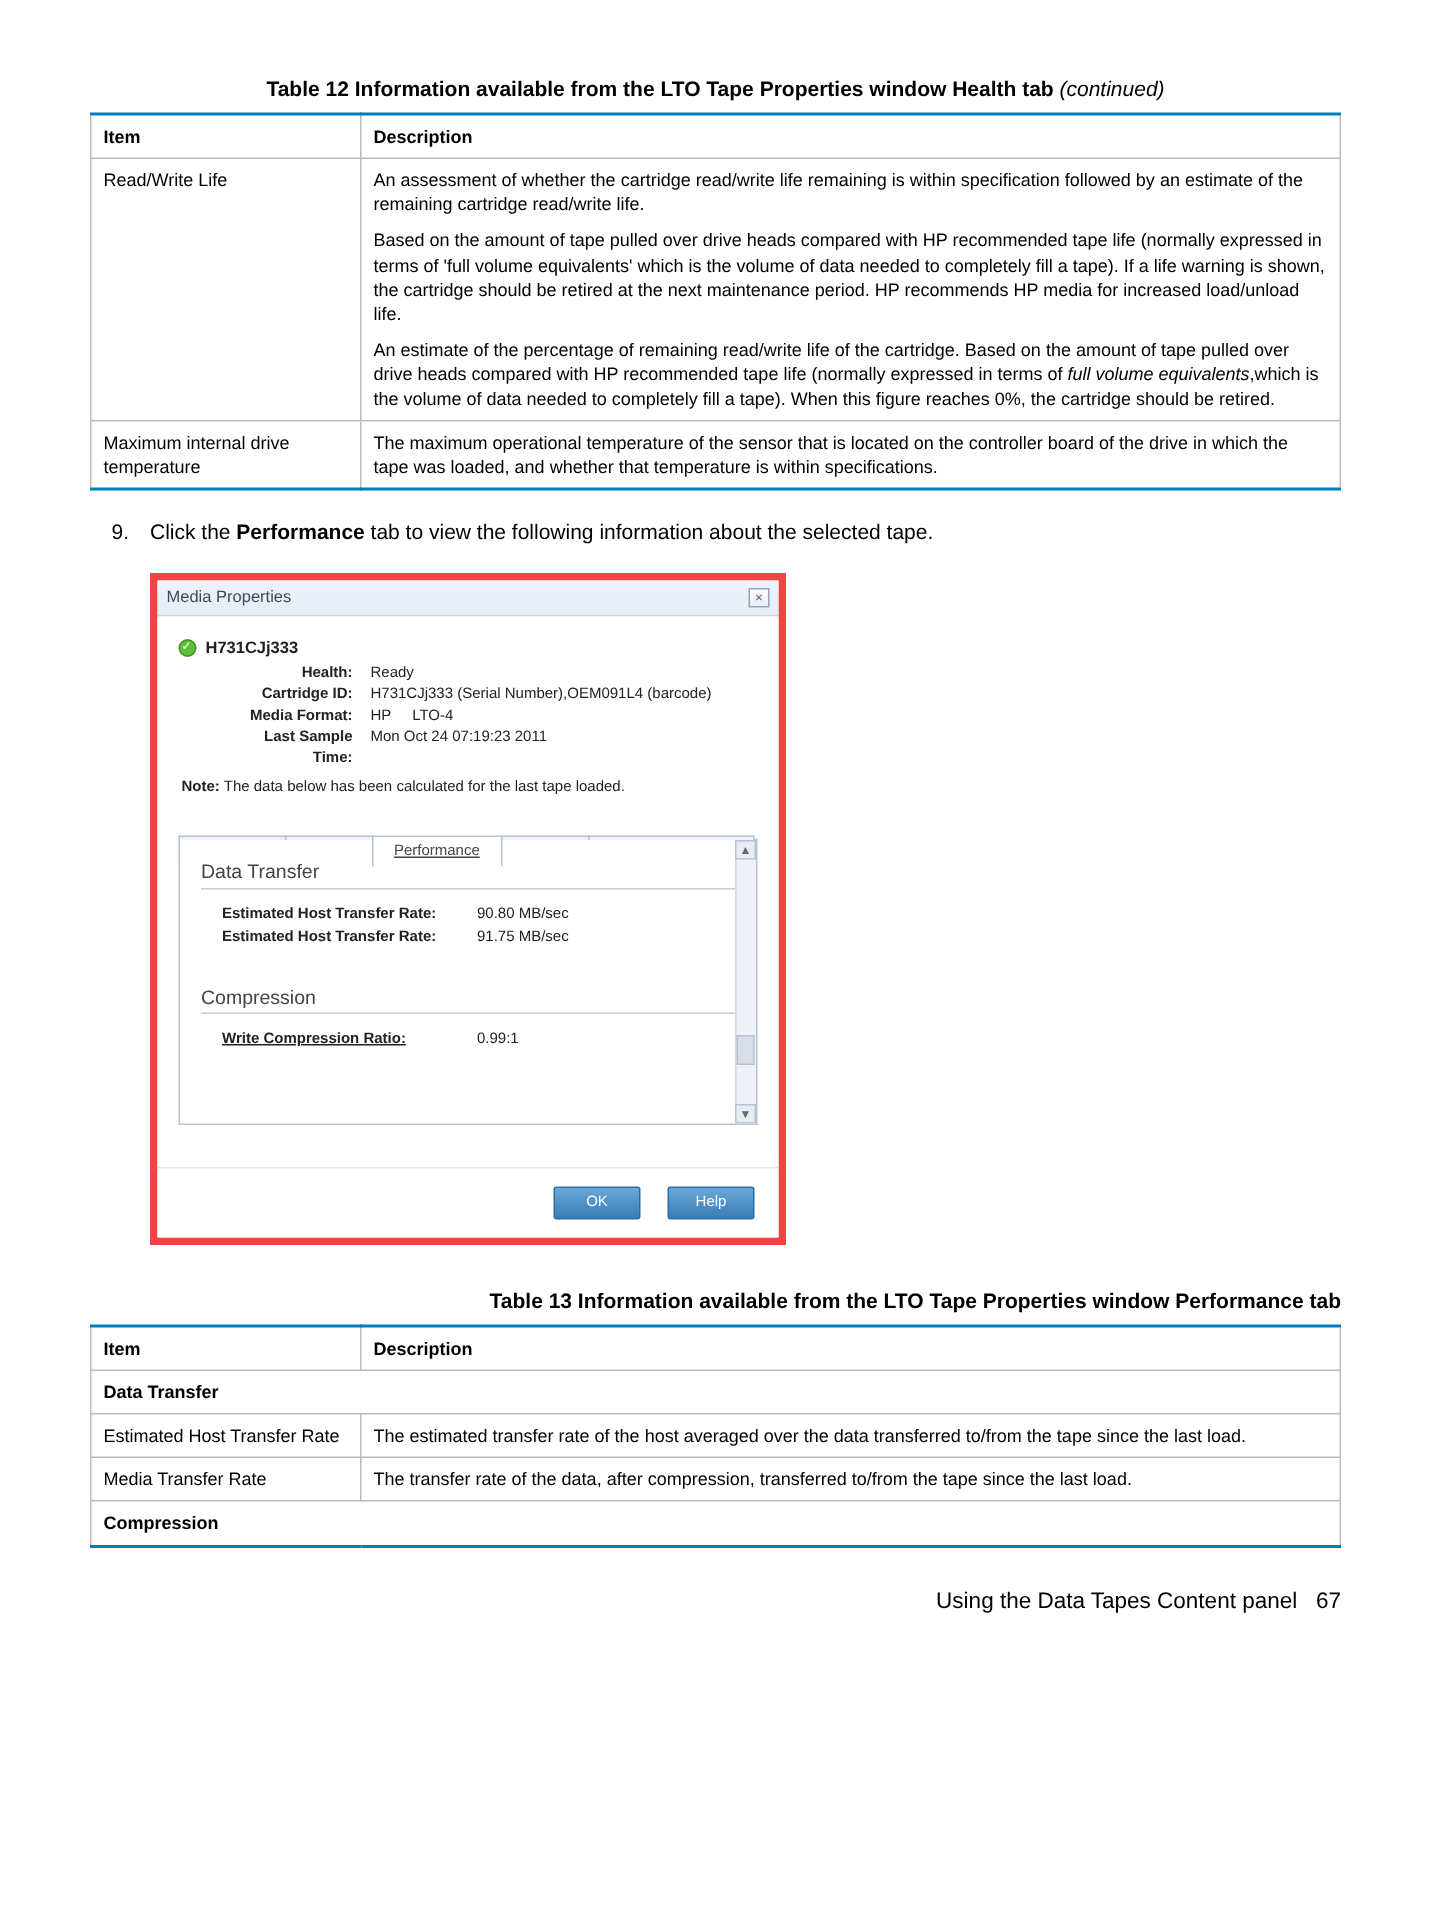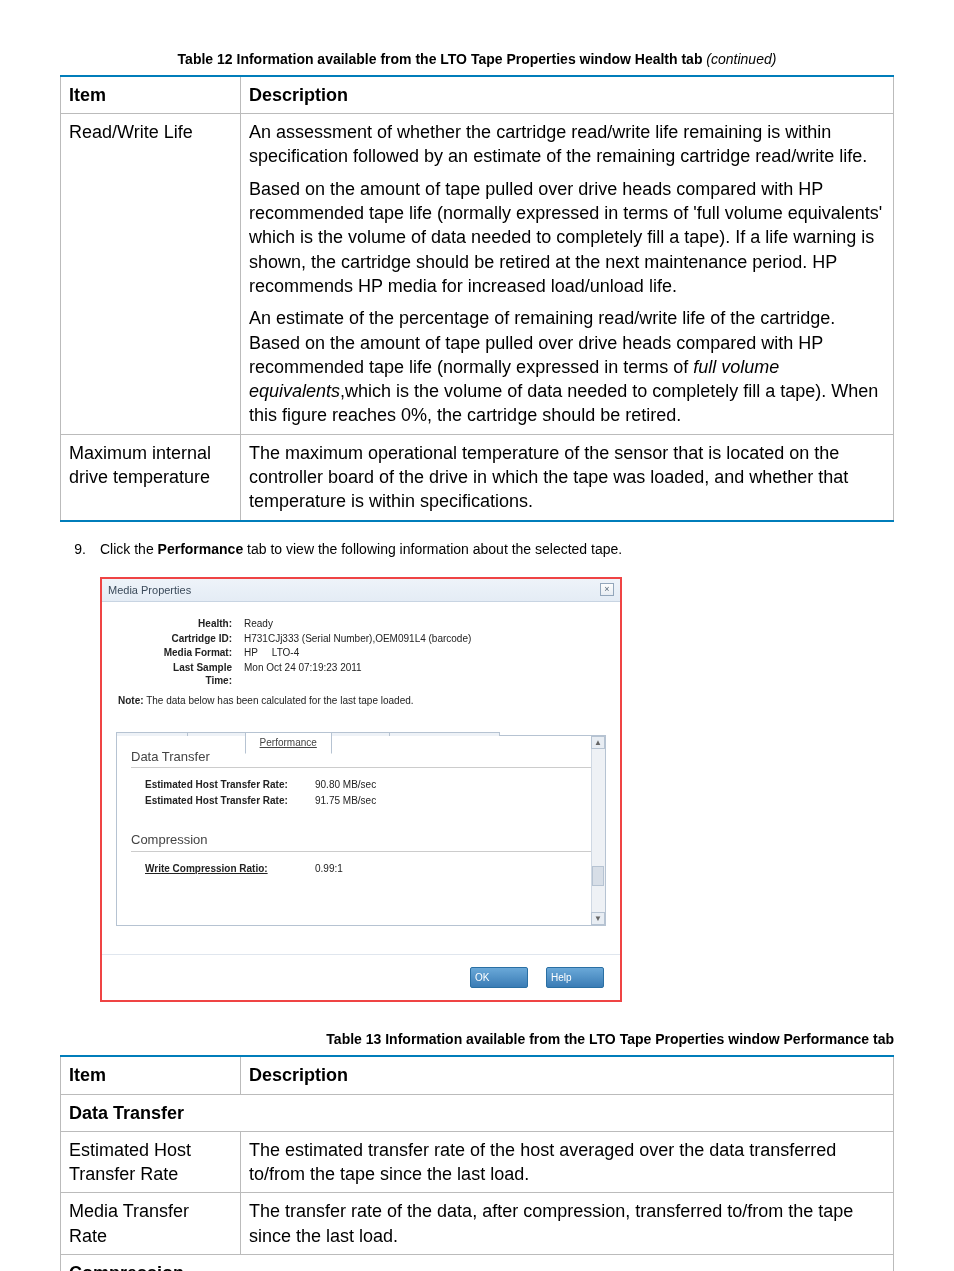--- a/index.html
+++ b/index.html
@@ -28,21 +28,21 @@
     width: 100%;
     border-top: 2px solid #007dba;
     border-bottom: 2px solid #007dba;
     margin-bottom: 18px;
   }
   table.doc-table th, table.doc-table td {
     border: 1px solid #bbb;
     padding: 6px 8px;
     vertical-align: top;
     text-align: left;
-    font-size: 18px;
+    font-size: 12px;
   }
   table.doc-table th {
     font-weight: bold;
     background: #fff;
   }
   table.doc-table .section-header {
     font-weight: bold;
   }
   .col-item { width: 180px; }
   .multi-para p { margin-bottom: 8px; }
@@ -50,22 +50,22 @@
   em { font-style: italic; }
 
   .step-row { display: flex; margin: 14px 0 18px 0; padding-left: 0; }
   .step-num { width: 40px; text-align: right; padding-right: 14px; font-size: 14px; }
   .step-text { flex: 1; font-size: 14px; }
   .step-text b { font-weight: bold; }
 
   
   .dialog-wrap {
     margin: 0 auto 28px 40px;
-    width: 522px;
-    border: 2px solid #ef4444;
+    width: 424px;
+    border: 5px solid #ef4444;
     background: #f4f7fb;
     font-size: 11px;
     color: #222;
   }
   .dialog-titlebar {
     display: flex;
     justify-content: space-between;
     align-items: center;
     background: linear-gradient(#eef3f9,#e4ecf5);
     border-bottom: 1px solid #c8d4e2;
@@ -145,20 +145,21 @@
   .dialog-footer {
     display:flex; justify-content:flex-end; gap:18px;
     padding: 12px 16px 12px 0;
     background:#fff;
     border-top: 1px solid #e0e6ee;
   }
   .dlg-btn {
     min-width: 58px;
     padding: 3px 4px;
     font-size: 10px;
+    text-align:center;
     color:#fff;
     border-radius: 2px;
     border:1px solid #2a6fa3;
     background: linear-gradient(#6aa8d8,#3a7cb5);
   }
   .page-footer {
     margin-top: 26px;
     text-align: right;
     font-size: 15px;
   }
@@ -200,20 +201,24 @@
     <span>Click the </span><b>Performance</b><span> tab to view the following information about the selected tape.</span>
   </div>
 </div>
 
 <div class="dialog-wrap">
   <div class="dialog-titlebar">
     <span>Media Properties</span>
     <div class="dialog-close">×</div>
   </div>
   <div class="dialog-body">
+    <div class="dialog-header-line">
+      <span class="status-dot"></span>
+      <span class="model-name">H731CJj333</span>
+    </div>
     <div class="info-row">
       <div class="info-label">Health:</div>
       <div class="info-value">Ready</div>
     </div>
     <div class="info-row">
       <div class="info-label">Cartridge ID:</div>
       <div class="info-value">H731CJj333 (Serial Number),OEM091L4 (barcode)</div>
     </div>
     <div class="info-row">
       <div class="info-label">Media Format:</div>

